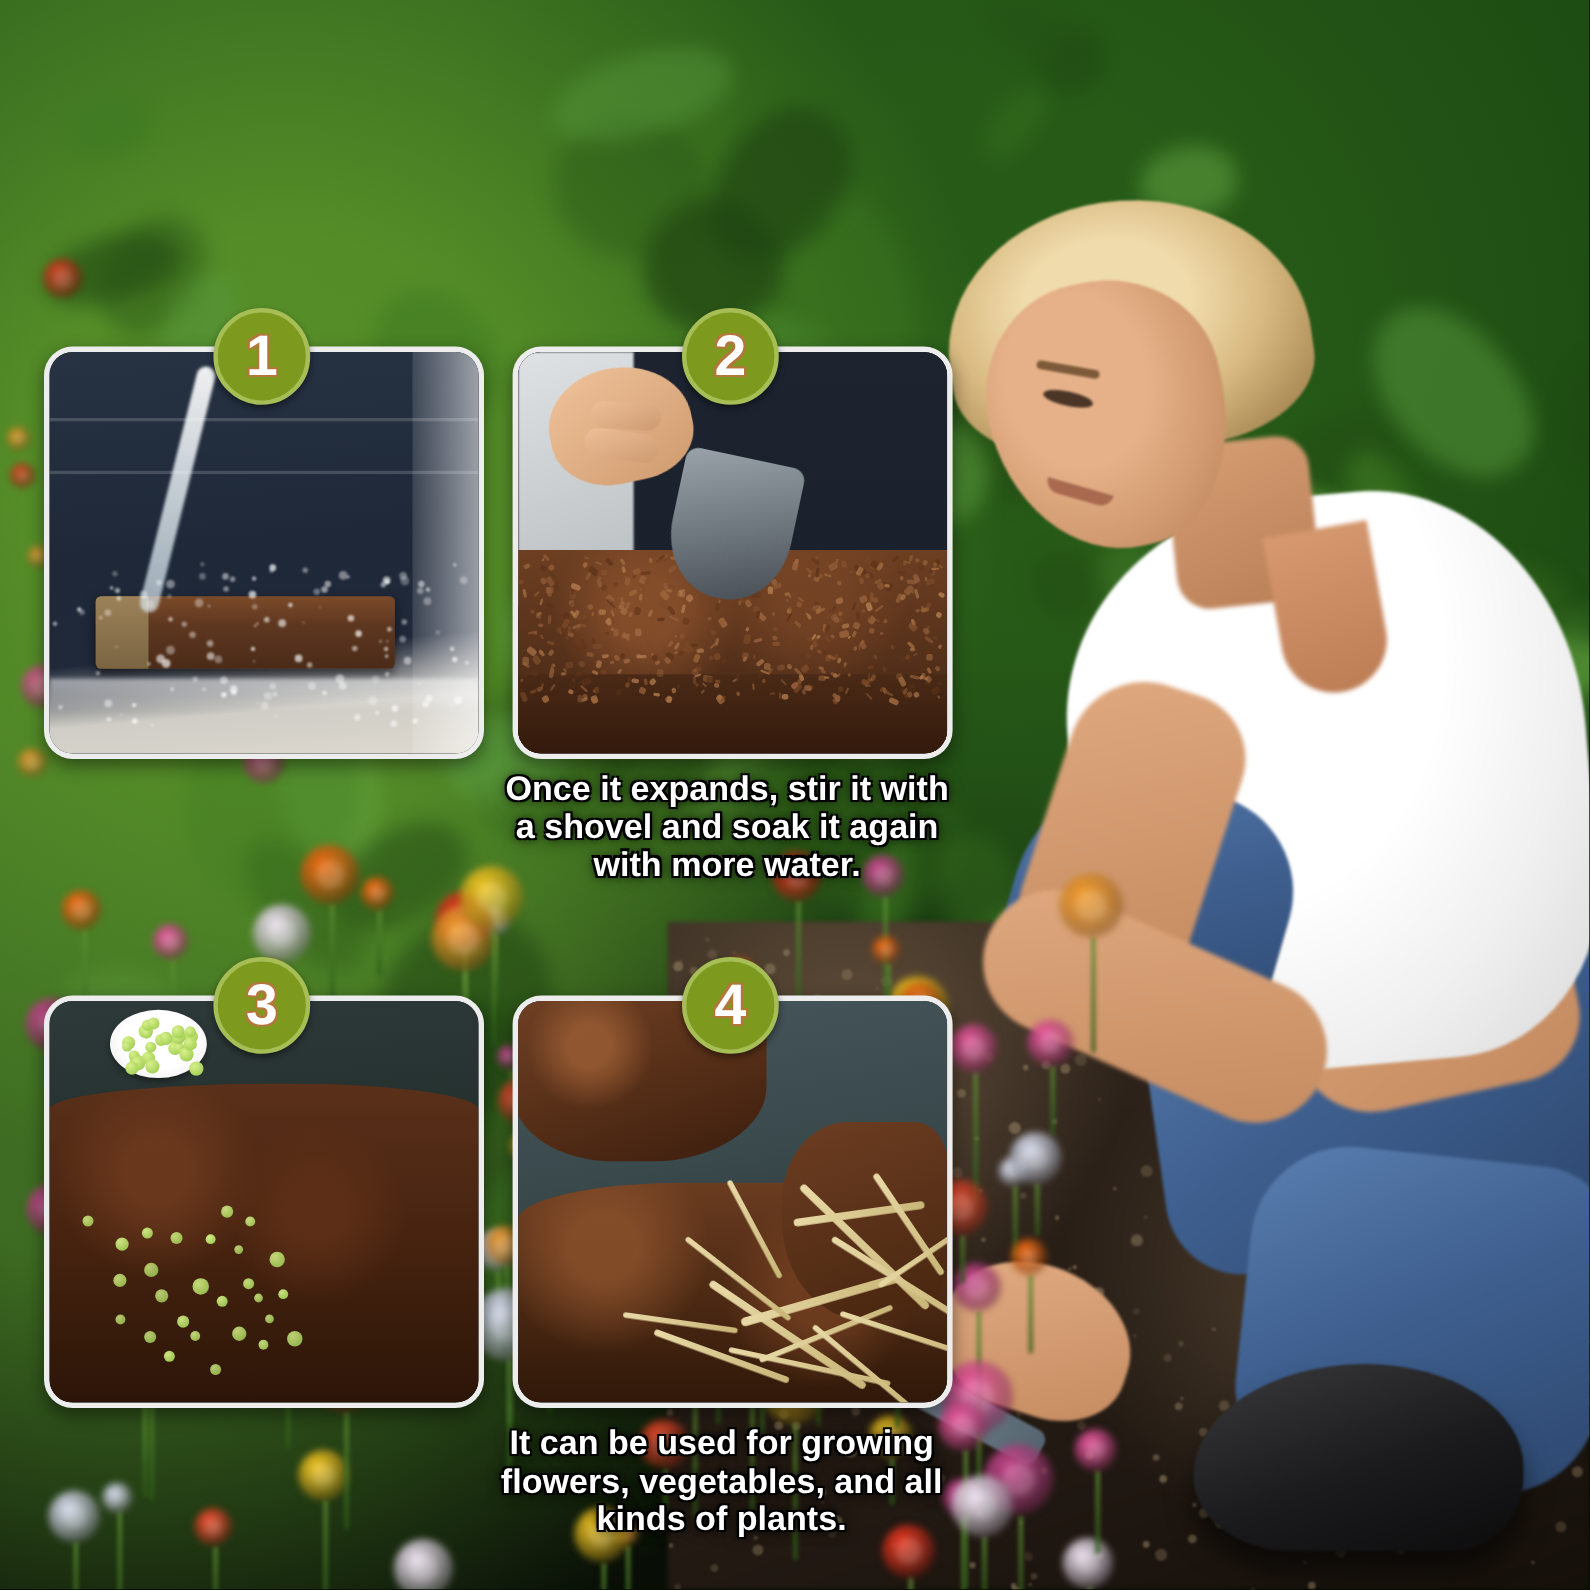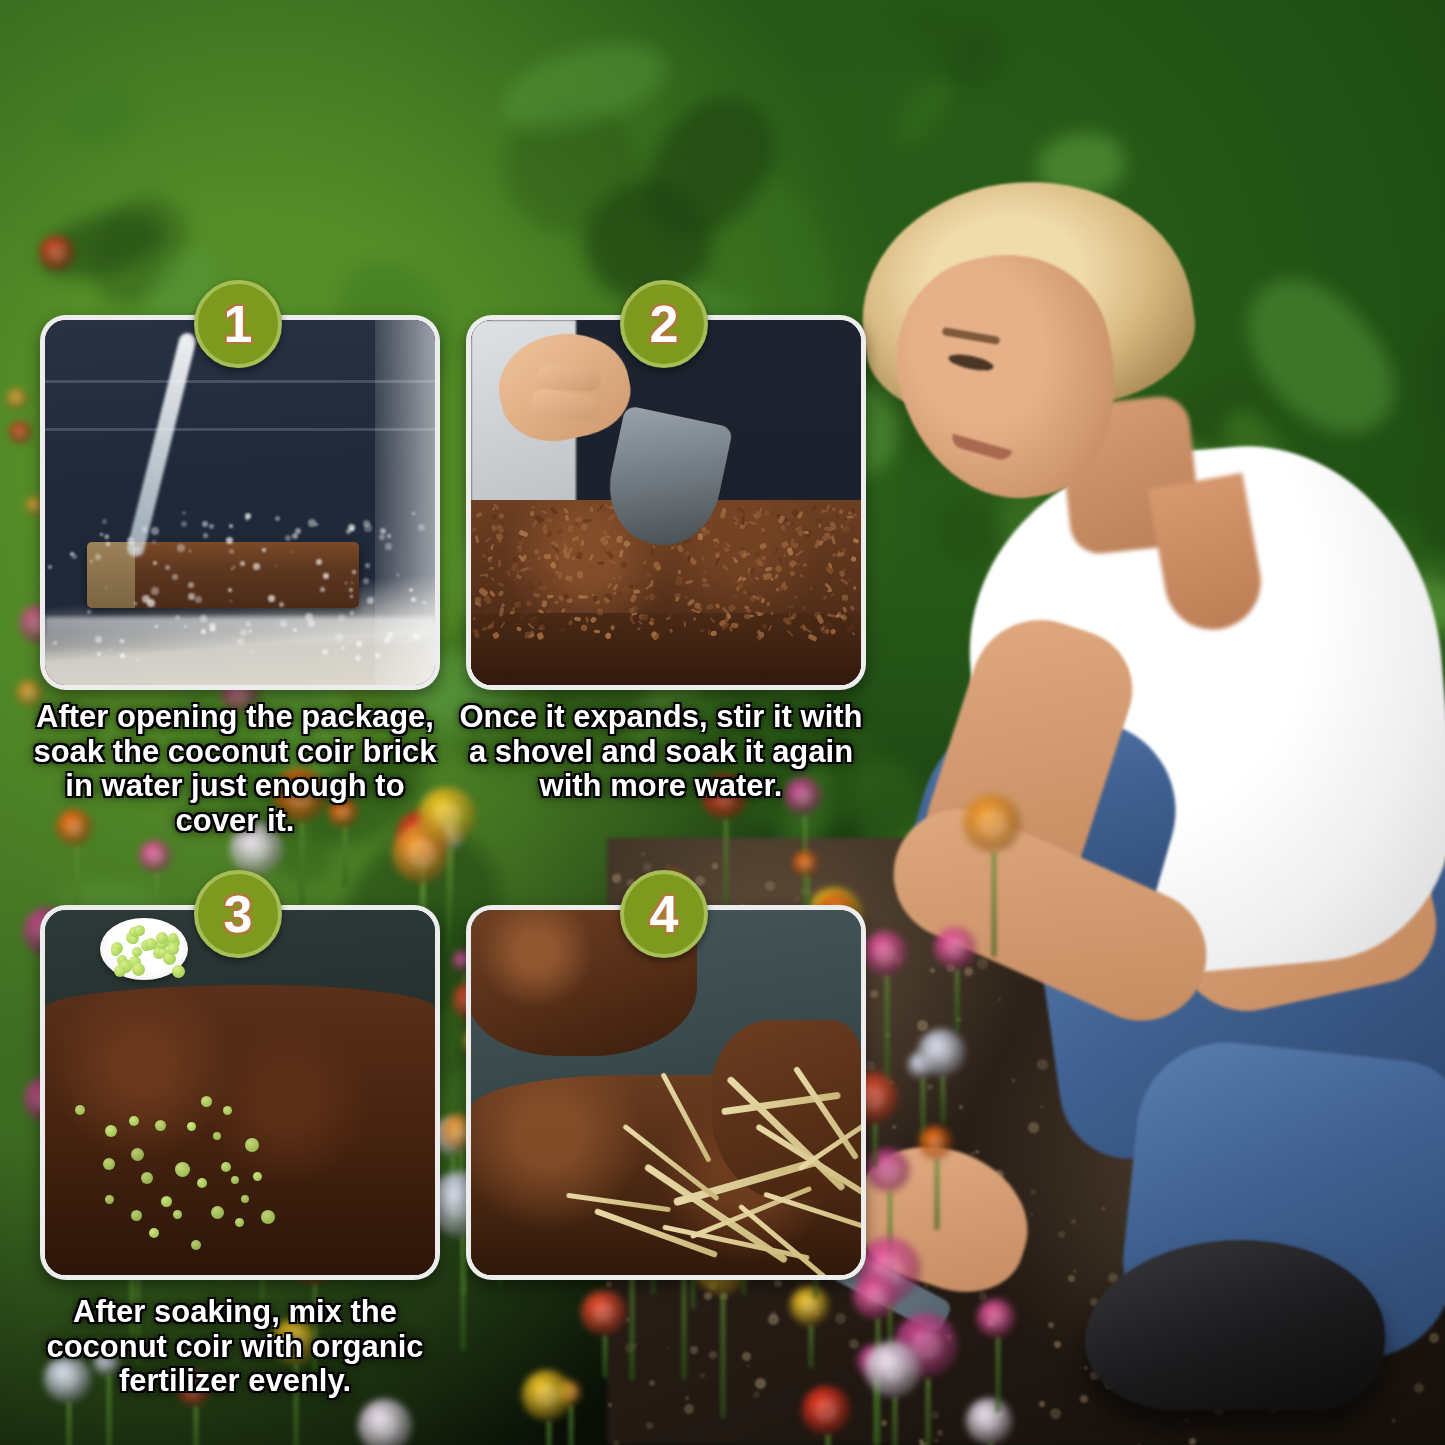--- a/index.html
+++ b/index.html
@@ -1642,17 +1642,16 @@
         <div class="root" style="left:95px;top:290px;width:105px;height:5px;transform:rotate(8deg)"></div>
         <div class="root" style="left:255px;top:330px;width:115px;height:5px;transform:rotate(40deg)"></div>
       </div>
   </div>
 
   <div class="badge b1">1</div>
   <div class="badge b2">2</div>
   <div class="badge b3">3</div>
   <div class="badge b4">4</div>
 
-  <div class="caption c1">After opening the package, soak the coconut coir brick in water just enough to cover it.</div>
   <div class="caption c2">Once it expands, stir it with a shovel and soak it again with more water.</div>
-  <div class="caption c3">After soaking, mix the coconut coir with organic fertilizer evenly.</div>
+  <div class="caption c4">It can be used for growing flowers, vegetables, and all kinds of plants.</div>
 
 </div>
 
 </body></html>

